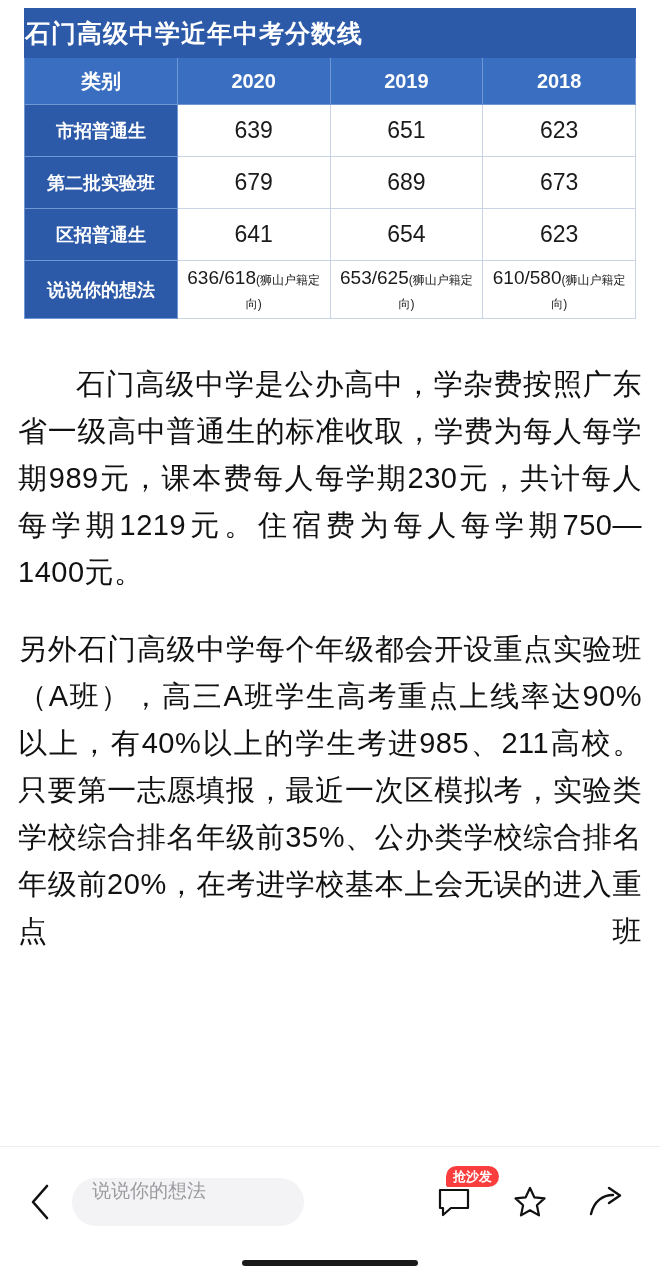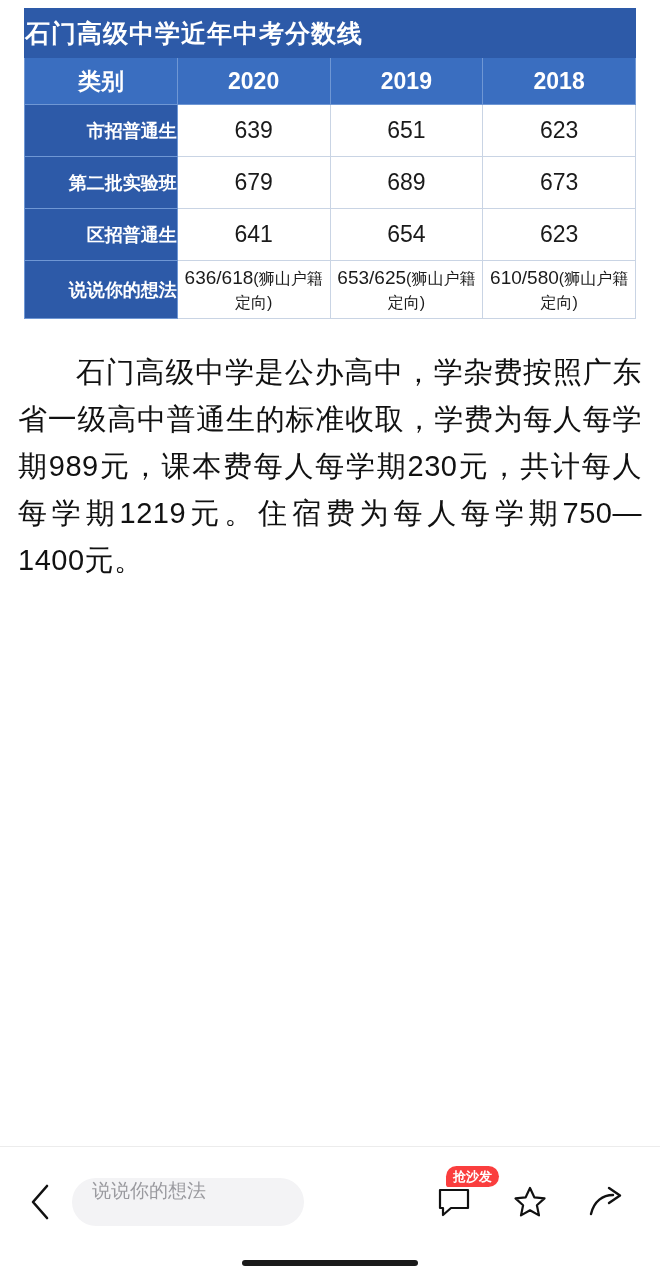--- a/index.html
+++ b/index.html
@@ -37,56 +37,56 @@
     font-size: 25px;
     font-weight: bold;
     letter-spacing: 1px;
     height: 48px;
     border: 1px solid #2d5aa8 !important;
   }
   .head-cell {
     background: #3a6ec0;
     color: #ffffff;
     text-align: center;
-    font-size: 23px;
+    font-size: 20px;
     height: 46px;
     font-weight: bold;
     border-color: #6f97d4 !important;
   }
   .row-label {
     background: #2d5aa8;
     color: #ffffff;
-    text-align: right;
+    text-align: center;
     font-size: 18px;
     font-weight: bold;
     height: 51px;
     border-color: #6f97d4 !important;
   }
   .val-cell {
     background: #ffffff;
     color: #1a1a1a;
     text-align: center;
     font-size: 23px;
     height: 51px;
   }
   .val-cell .main {
     display: inline;
   }
   .val-cell .note {
-    font-size: 16px;
+    font-size: 12px;
   }
   .val-cell.multiline {
     line-height: 1.25;
     font-size: 19px;
     padding: 3px 4px;
   }
 
   
   .article {
-    margin: 4px 18px;
+    margin: 16px 18px;
     padding-top: 26px;
     font-size: 29px;
     line-height: 1.62;
     color: #111;
     letter-spacing: 0.5px;
   }
   .para {
     margin: 0 0 30px 0;
     text-align: justify;
   }
@@ -230,20 +230,21 @@
         <td class="val-cell multiline"><span class="main">636/618</span><span class="note">(狮山户籍定向)</span></td>
         <td class="val-cell multiline"><span class="main">653/625</span><span class="note">(狮山户籍定向)</span></td>
         <td class="val-cell multiline"><span class="main">610/580</span><span class="note">(狮山户籍定向)</span></td>
       </tr>
     </tbody>
   </table>
 </div>
 
 <div class="article">
   <p class="para indent">石门高级中学是公办高中，学杂费按照广东省一级高中普通生的标准收取，学费为每人每学期989元，课本费每人每学期230元，共计每人每学期1219元。住宿费为每人每学期750—1400元。</p>
+  <p class="para justify-spread">另外石门高级中学每个年级都会开设重点实验班（A班），高三A班学生高考重点上线率达90%以上，有40%以上的学生考进985、211高校。只要第一志愿填报，最近一次区模拟考，实验类学校综合排名年级前35%、公办类学校综合排名年级前20%，在考进学校基本上会无误的进入重点班</p>
 </div>
 
 <div class="fade"></div>
 
 <div class="bottom-bar">
   <div class="back-chevron">
     <svg width="22" height="36" viewBox="0 0 22 36" aria-hidden="true">
       <path d="M18 2 L4 18 L18 34" fill="none" stroke="#111" stroke-width="2.6" stroke-linecap="round" stroke-linejoin="round"></path>
     </svg>
   </div>

